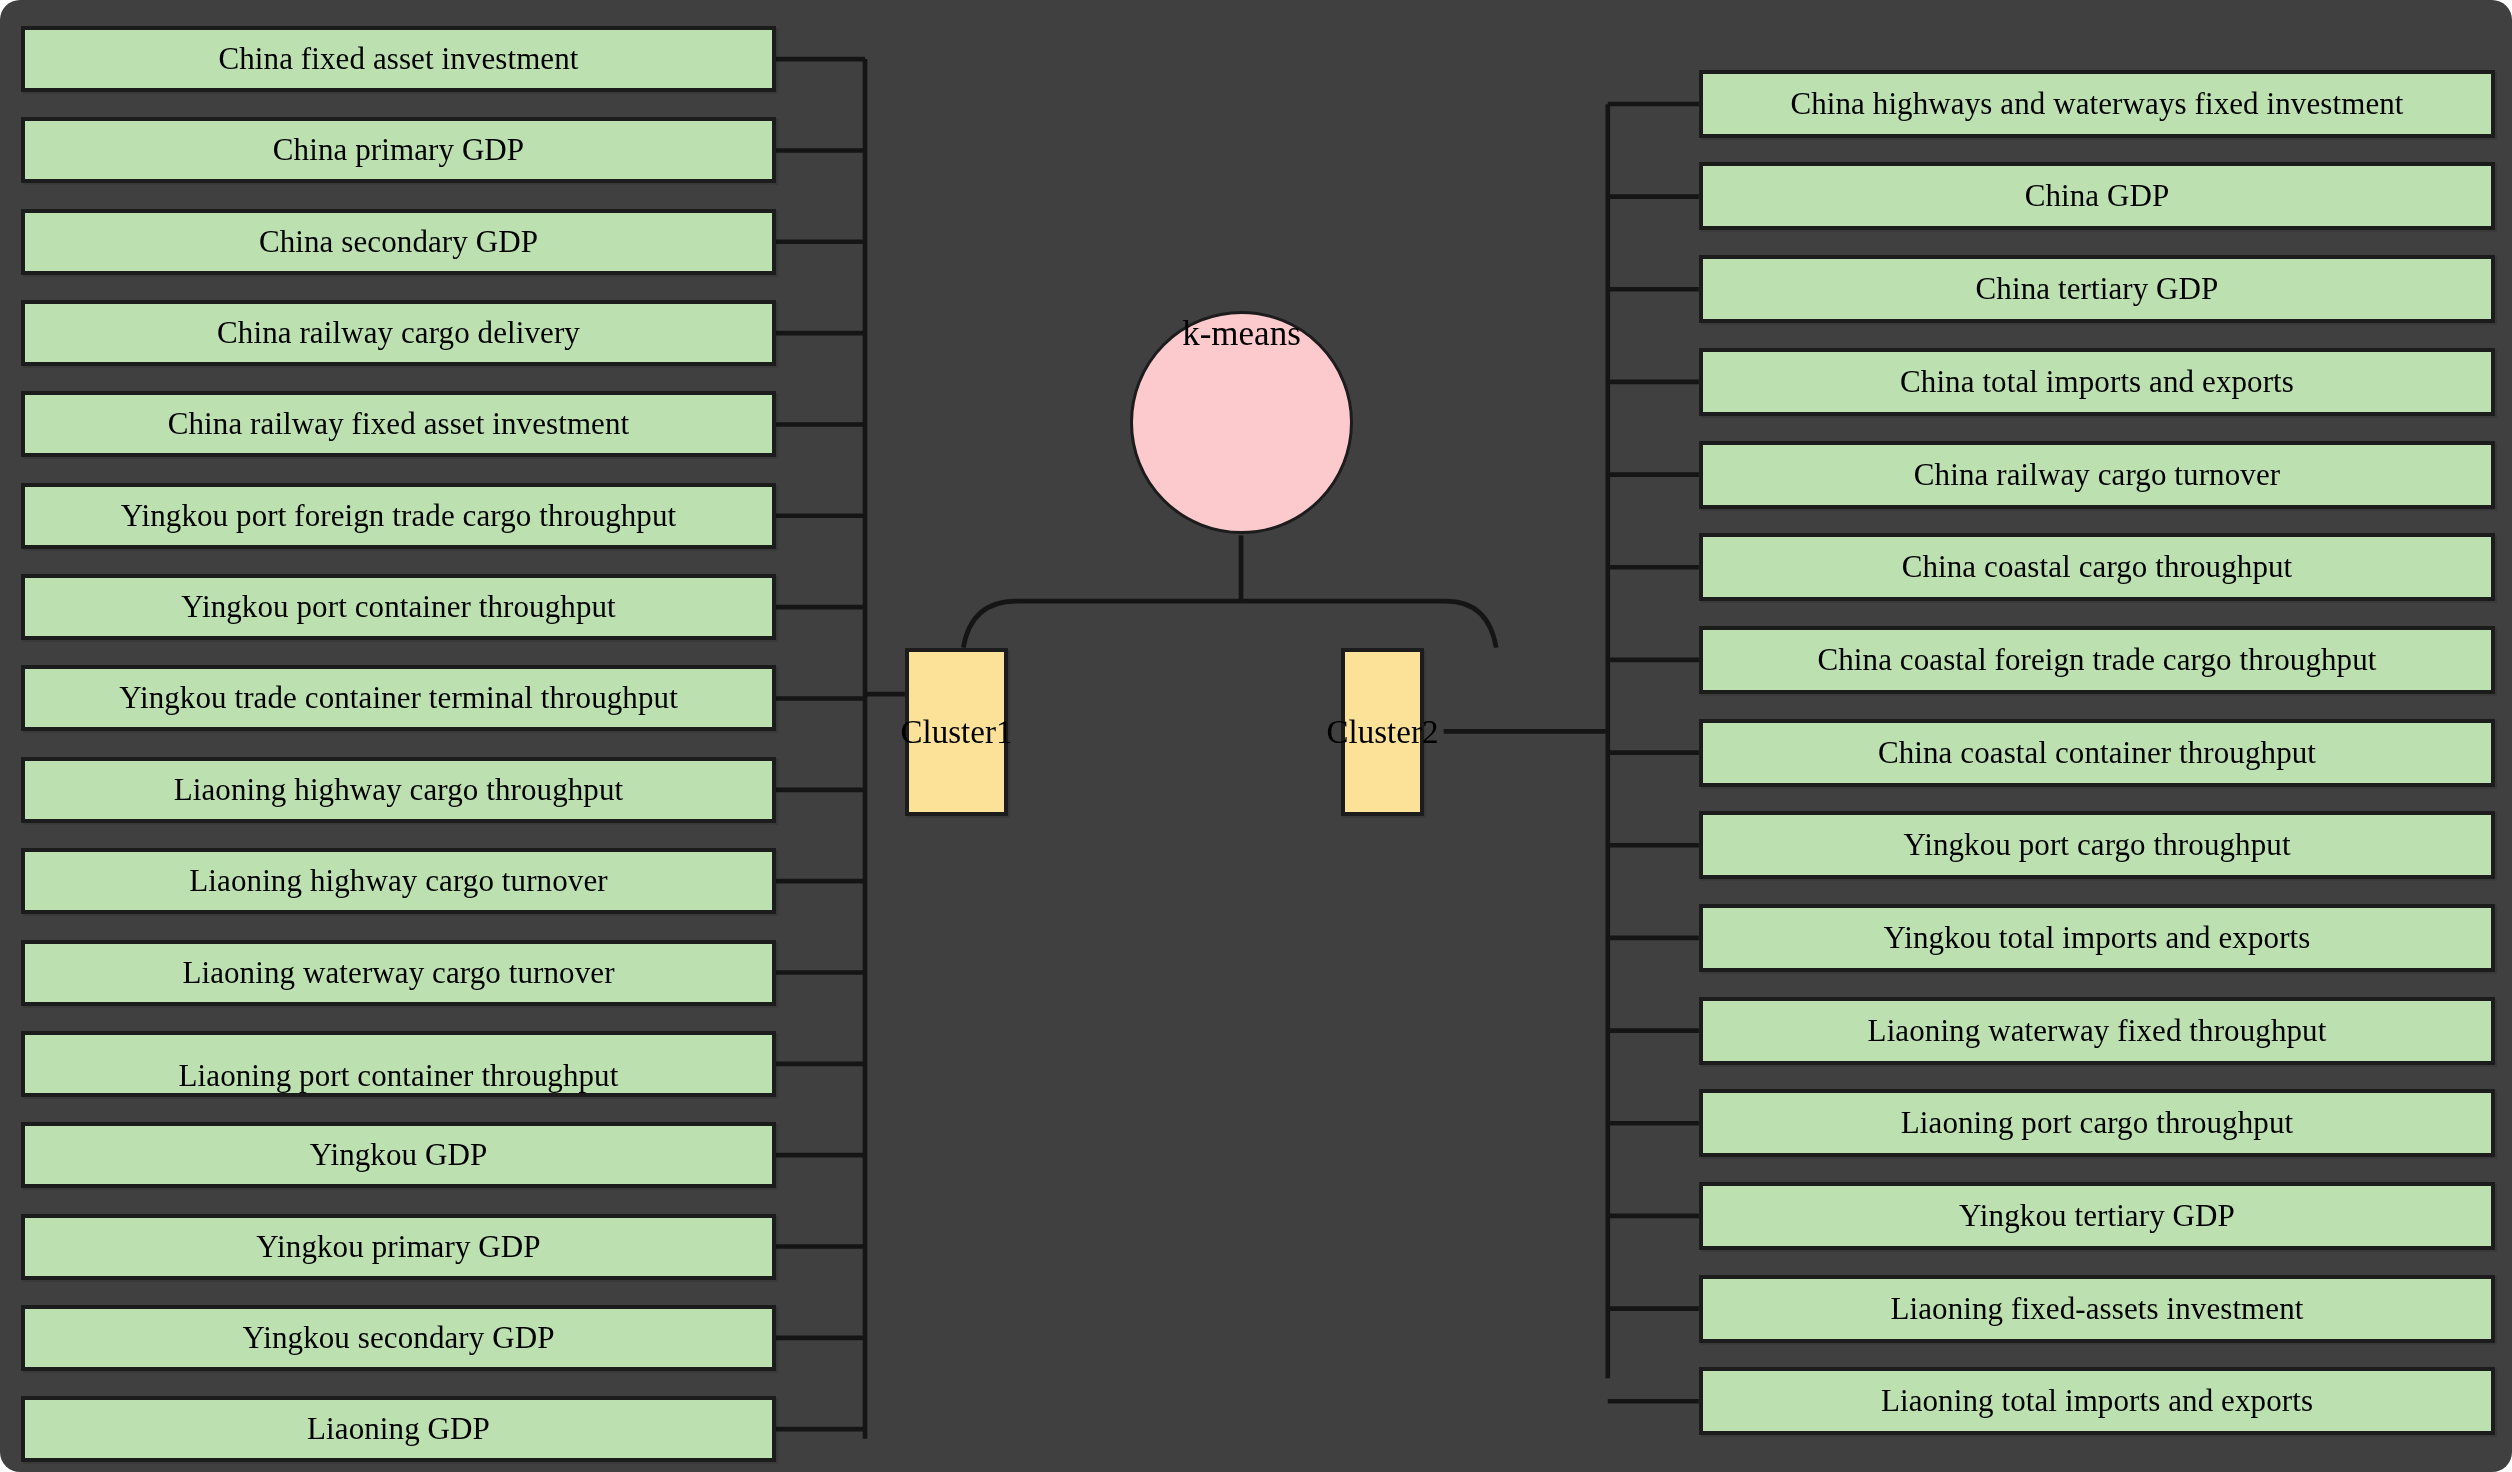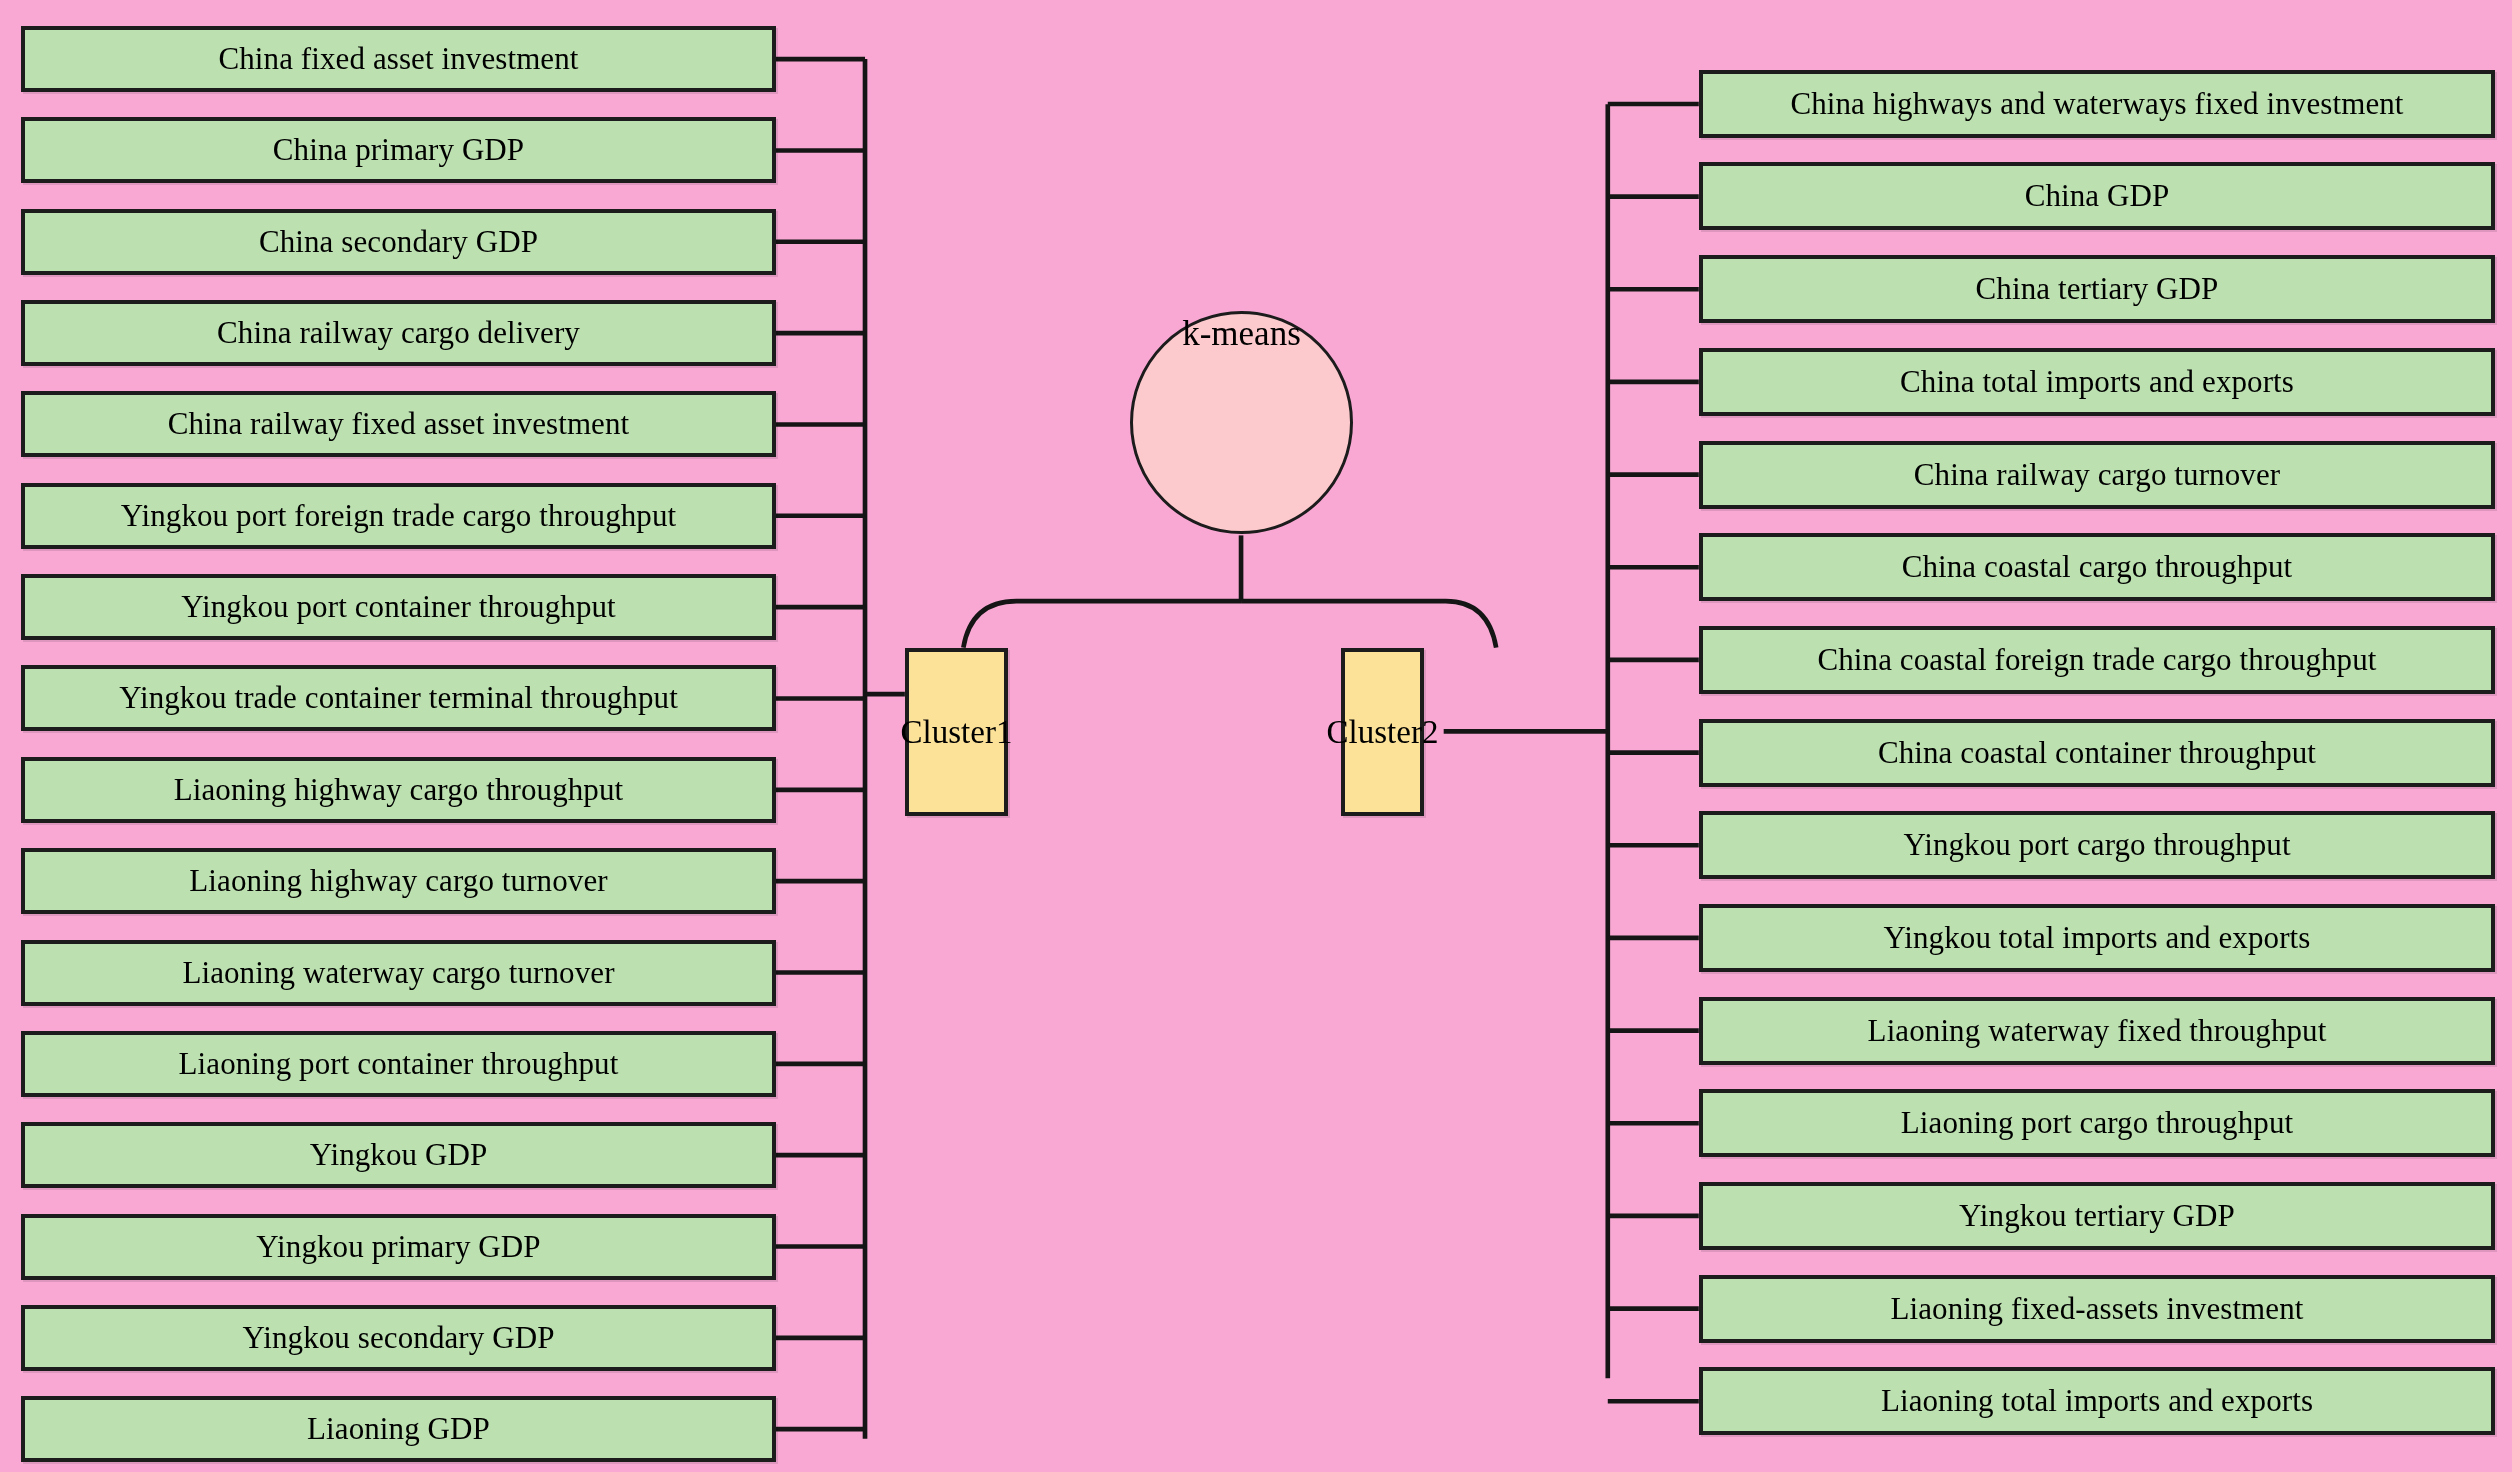--- a/index.html
+++ b/index.html
@@ -5,22 +5,23 @@
 <style>
   html,body{margin:0;padding:0;background:#ffffff;}
   body{
     font-family:"Liberation Serif","DejaVu Serif",serif;
     color:#000;
   }
   #stage{
     position:relative;
     width:2512px;
     height:1472px;
-    background:#f9a8d4;
+    background:#404040;
     overflow:hidden;
+    border-radius:20px;
   }
   
   #wires{
     position:absolute;
     left:0; top:0;
     width:2512px; height:1472px;
     pointer-events:none;
   }
   #wires path, #wires line{
     fill:none;
@@ -164,21 +165,21 @@
       </div>
       <div class="leaf leaf-left" style="top: 757px;">
         <span>Liaoning highway cargo throughput</span>
       </div>
       <div class="leaf leaf-left" style="top: 848px;">
         <span>Liaoning highway cargo turnover</span>
       </div>
       <div class="leaf leaf-left" style="top: 940px;">
         <span>Liaoning waterway cargo turnover</span>
       </div>
-      <div class="leaf leaf-left" style="top: 1031px;">
+      <div class="leaf leaf-left" style="top: 1031px; align-items: flex-end;">
         <span>Liaoning port container throughput</span>
       </div>
       <div class="leaf leaf-left" style="top: 1122px;">
         <span>Yingkou GDP</span>
       </div>
       <div class="leaf leaf-left" style="top: 1214px;">
         <span>Yingkou primary GDP</span>
       </div>
       <div class="leaf leaf-left" style="top: 1305px;">
         <span>Yingkou secondary GDP</span>

